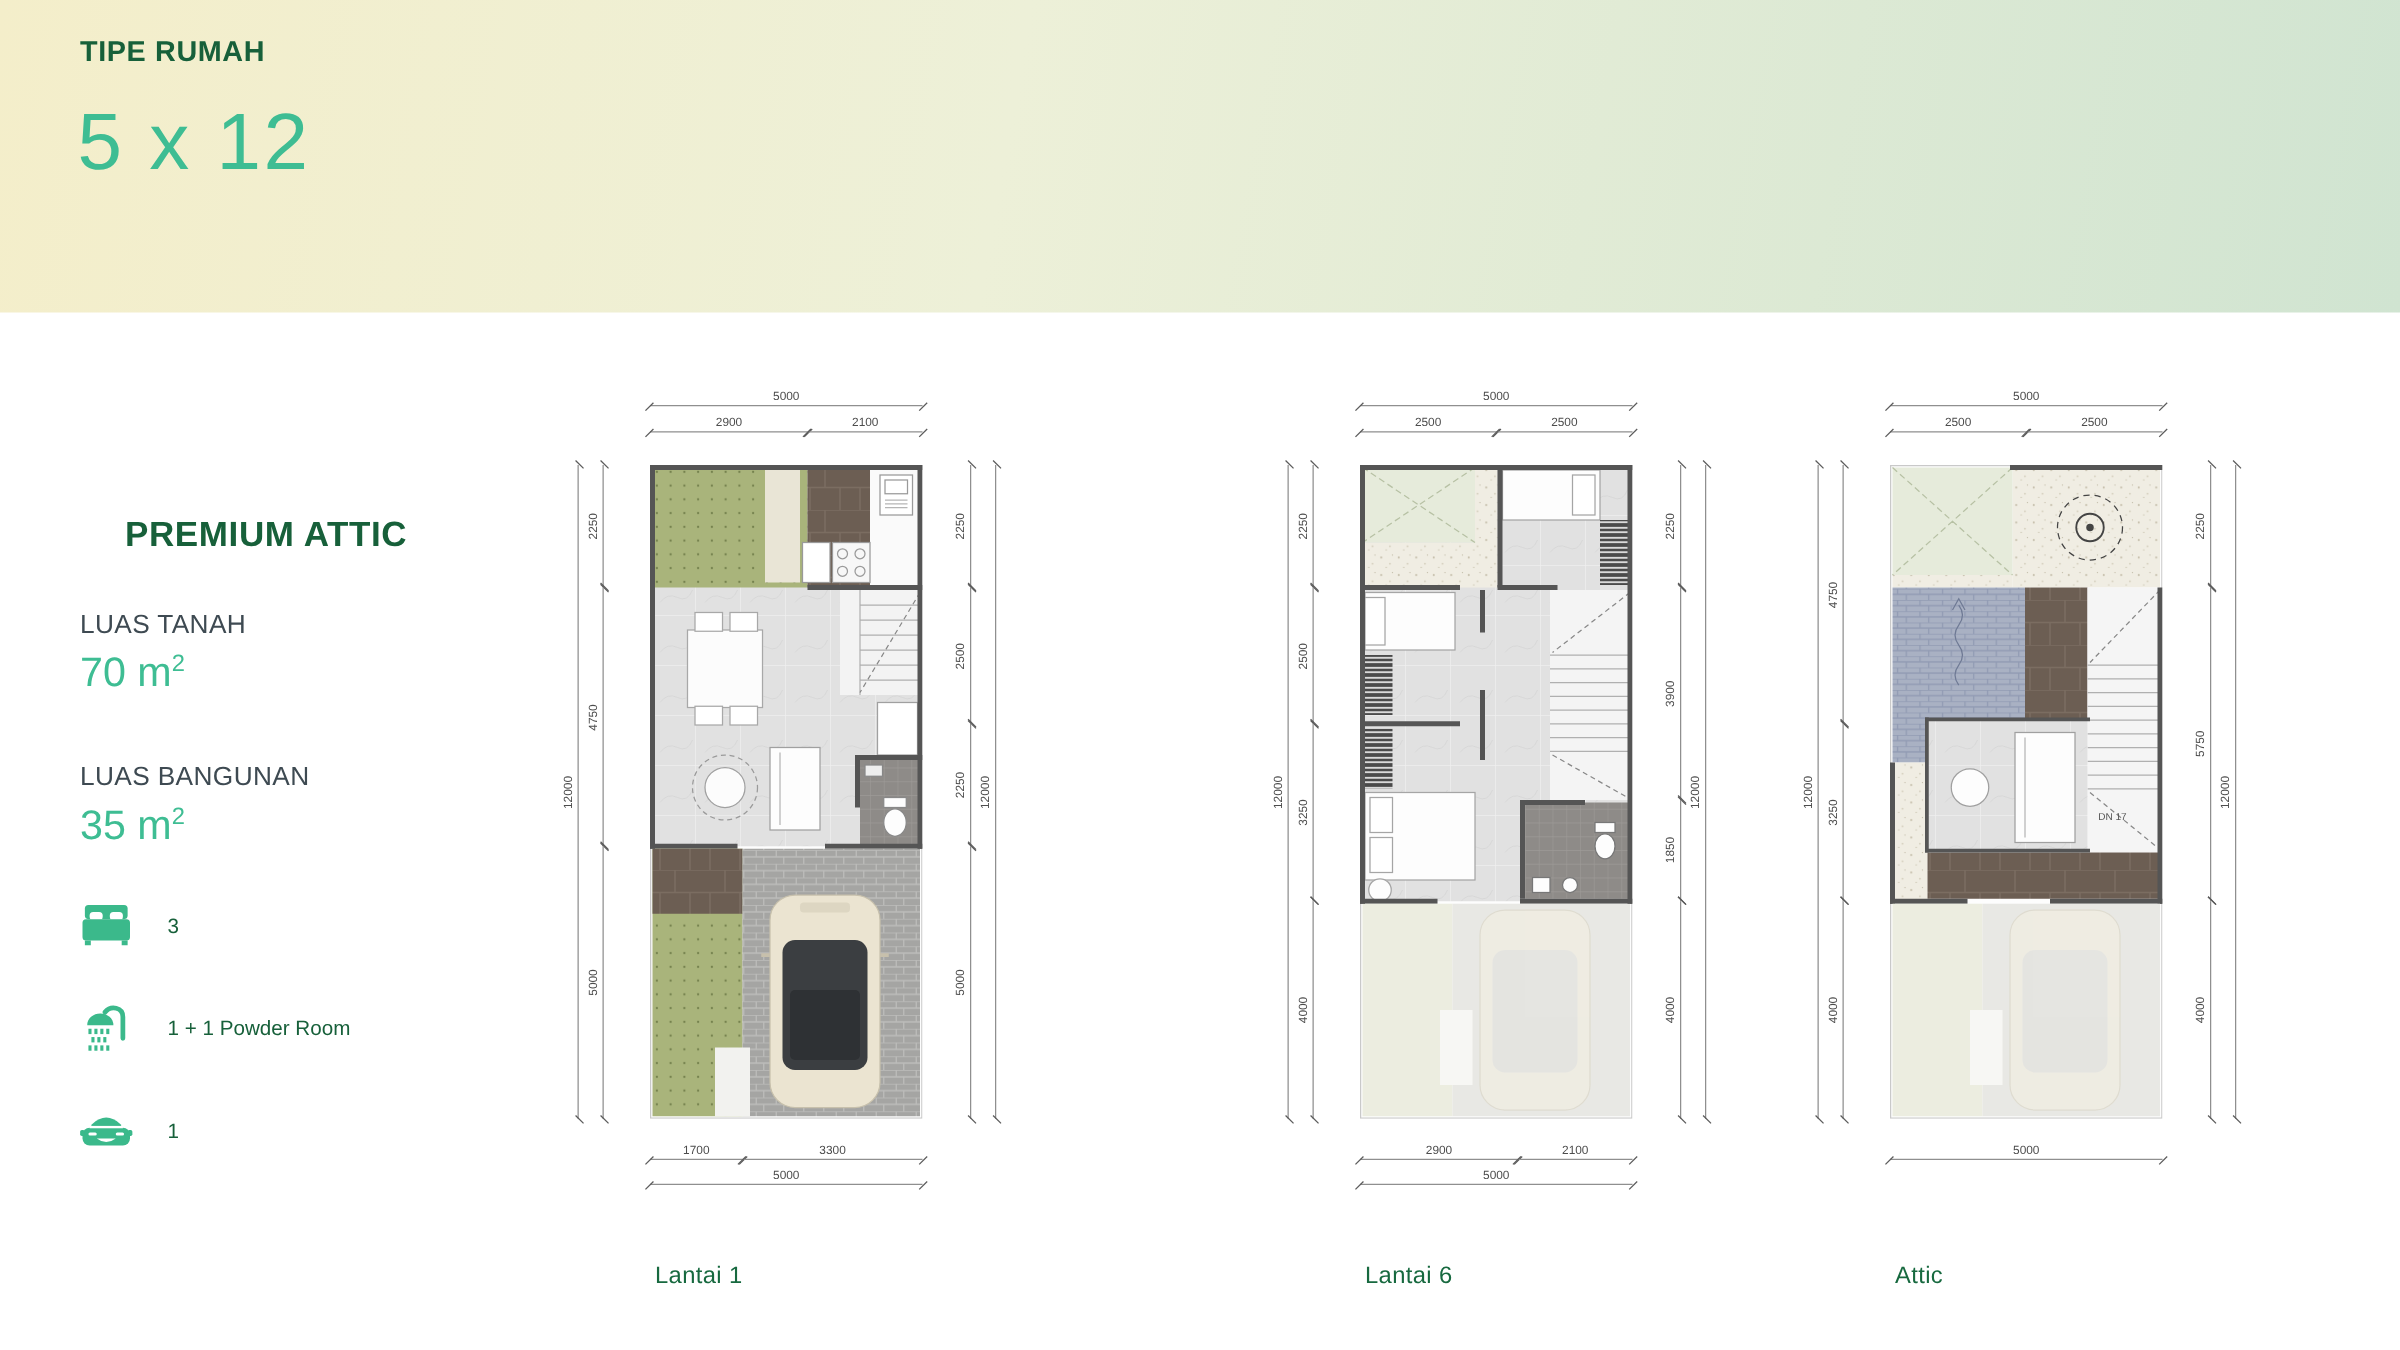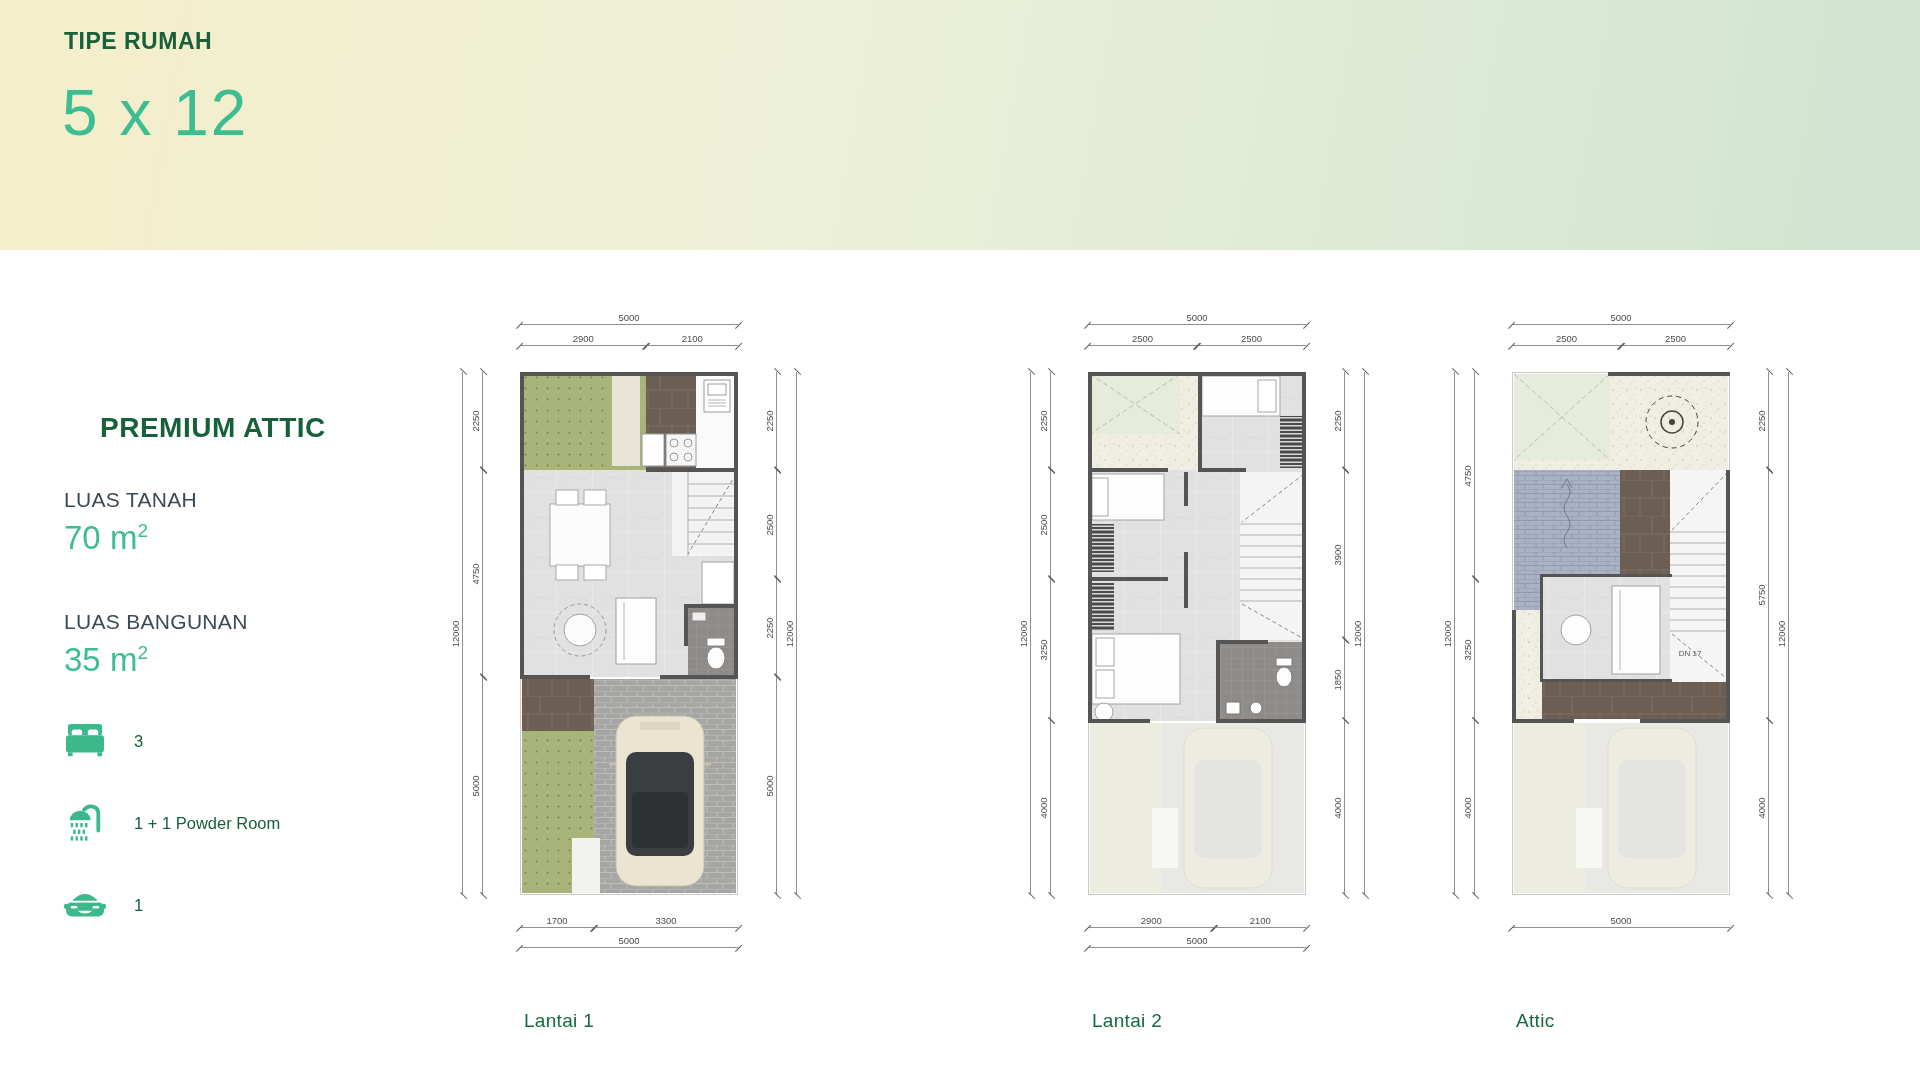--- a/index.html
+++ b/index.html
@@ -402,21 +402,21 @@
         <div class="vseg" style="top: 268.038px; left: 256px; height: 80.6292px;">
           <span>1850</span>
         </div>
         <div class="vseg" style="top: 348.667px; left: 256px; height: 174.333px;">
           <span>4000</span>
         </div>
         <div class="vseg" style="top: 0px; left: 276px; height: 523px;">
           <span>12000</span>
         </div>
       </div>
-    <div class="plan-caption">Lantai 2</div>
+    <div class="plan-caption">Lantai 6</div>
   </div>
 
   <div class="plan" id="plan-2">
     <svg class="drawing" viewBox="0 0 218 523" width="218" height="523">
       <rect x="0.5" y="0.5" width="217" height="522" fill="#fdfdfd" stroke="#c9c9c9"></rect>
 
       <rect x="98" y="2" width="118" height="96" fill="url(#pSpeck)"></rect>
       <rect x="2" y="88" width="96" height="10" fill="url(#pSpeck)"></rect>
       <rect x="2" y="2" width="96" height="86" fill="#e6ebdb"></rect>
       <path d="M2 2 98 88M98 2 2 88" stroke="#b7c1a4" stroke-dasharray="5 3" fill="none"></path>

